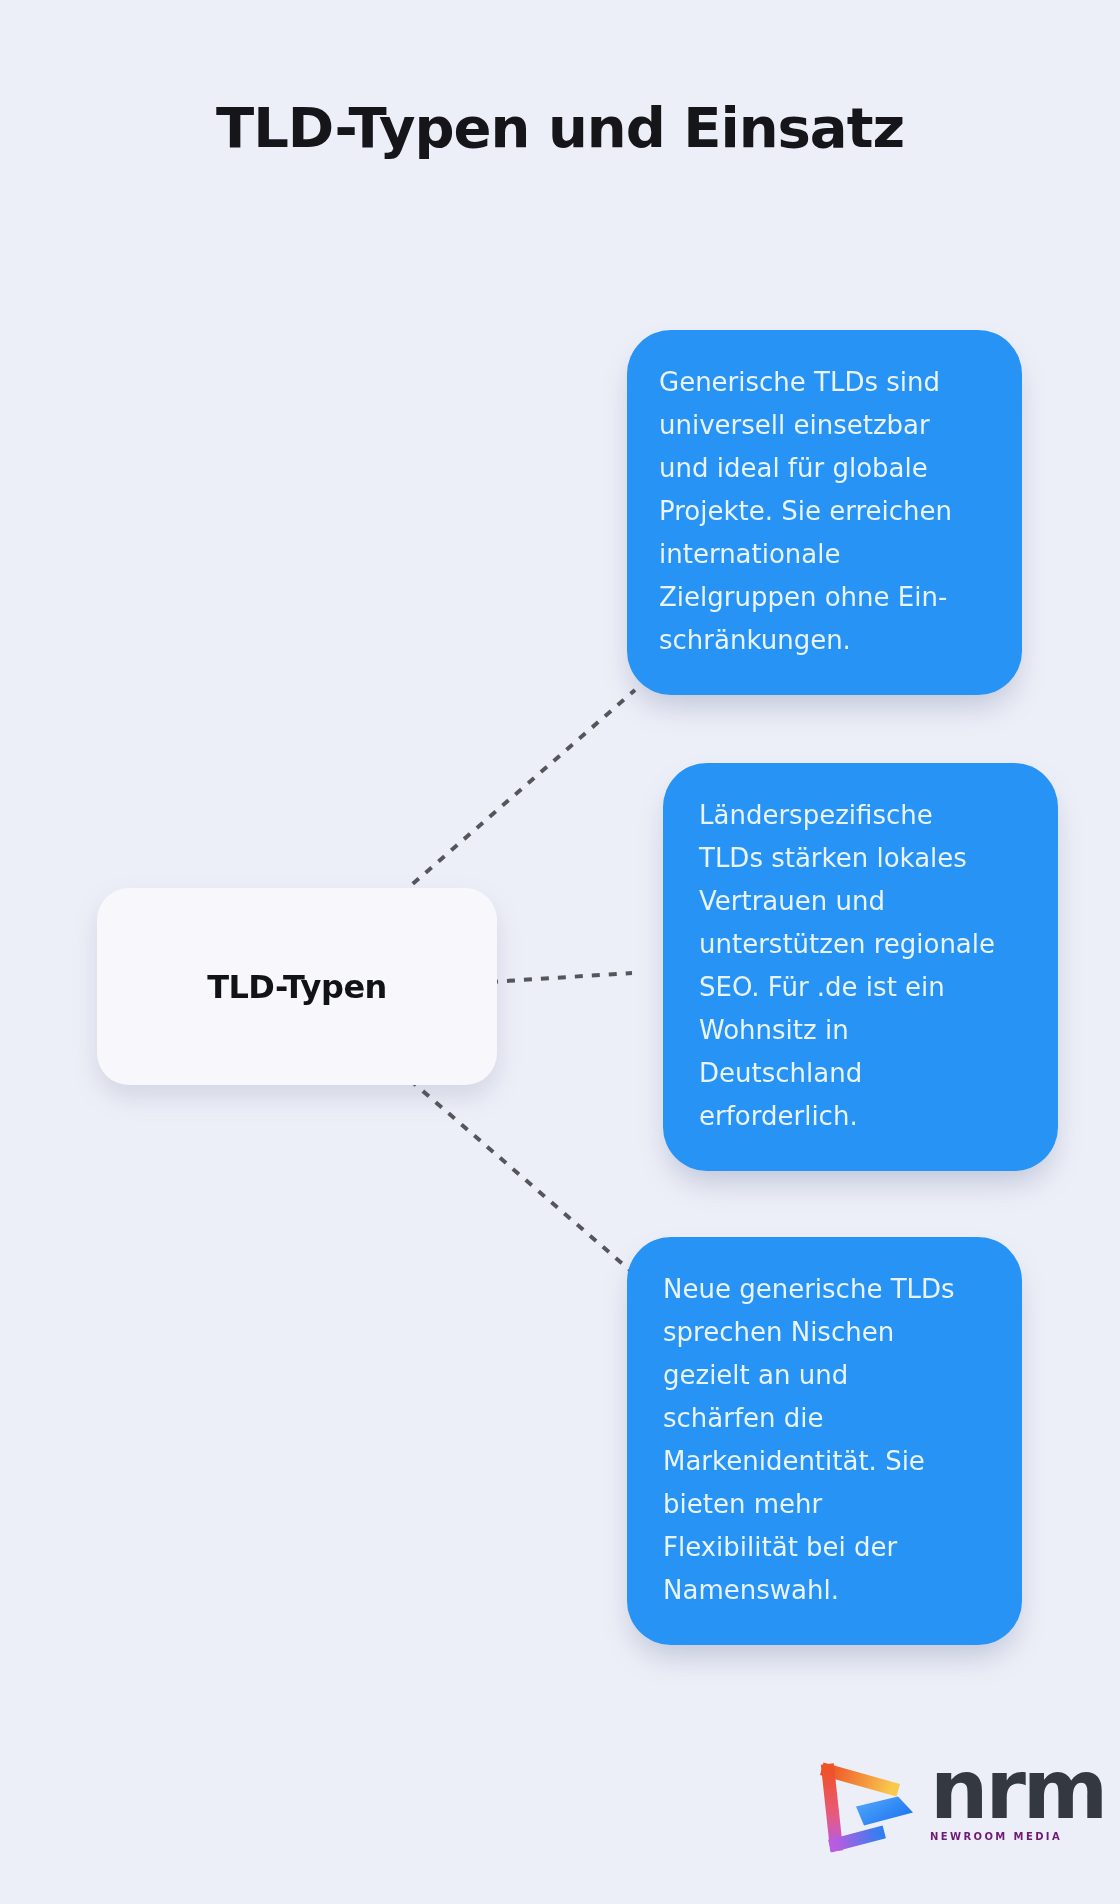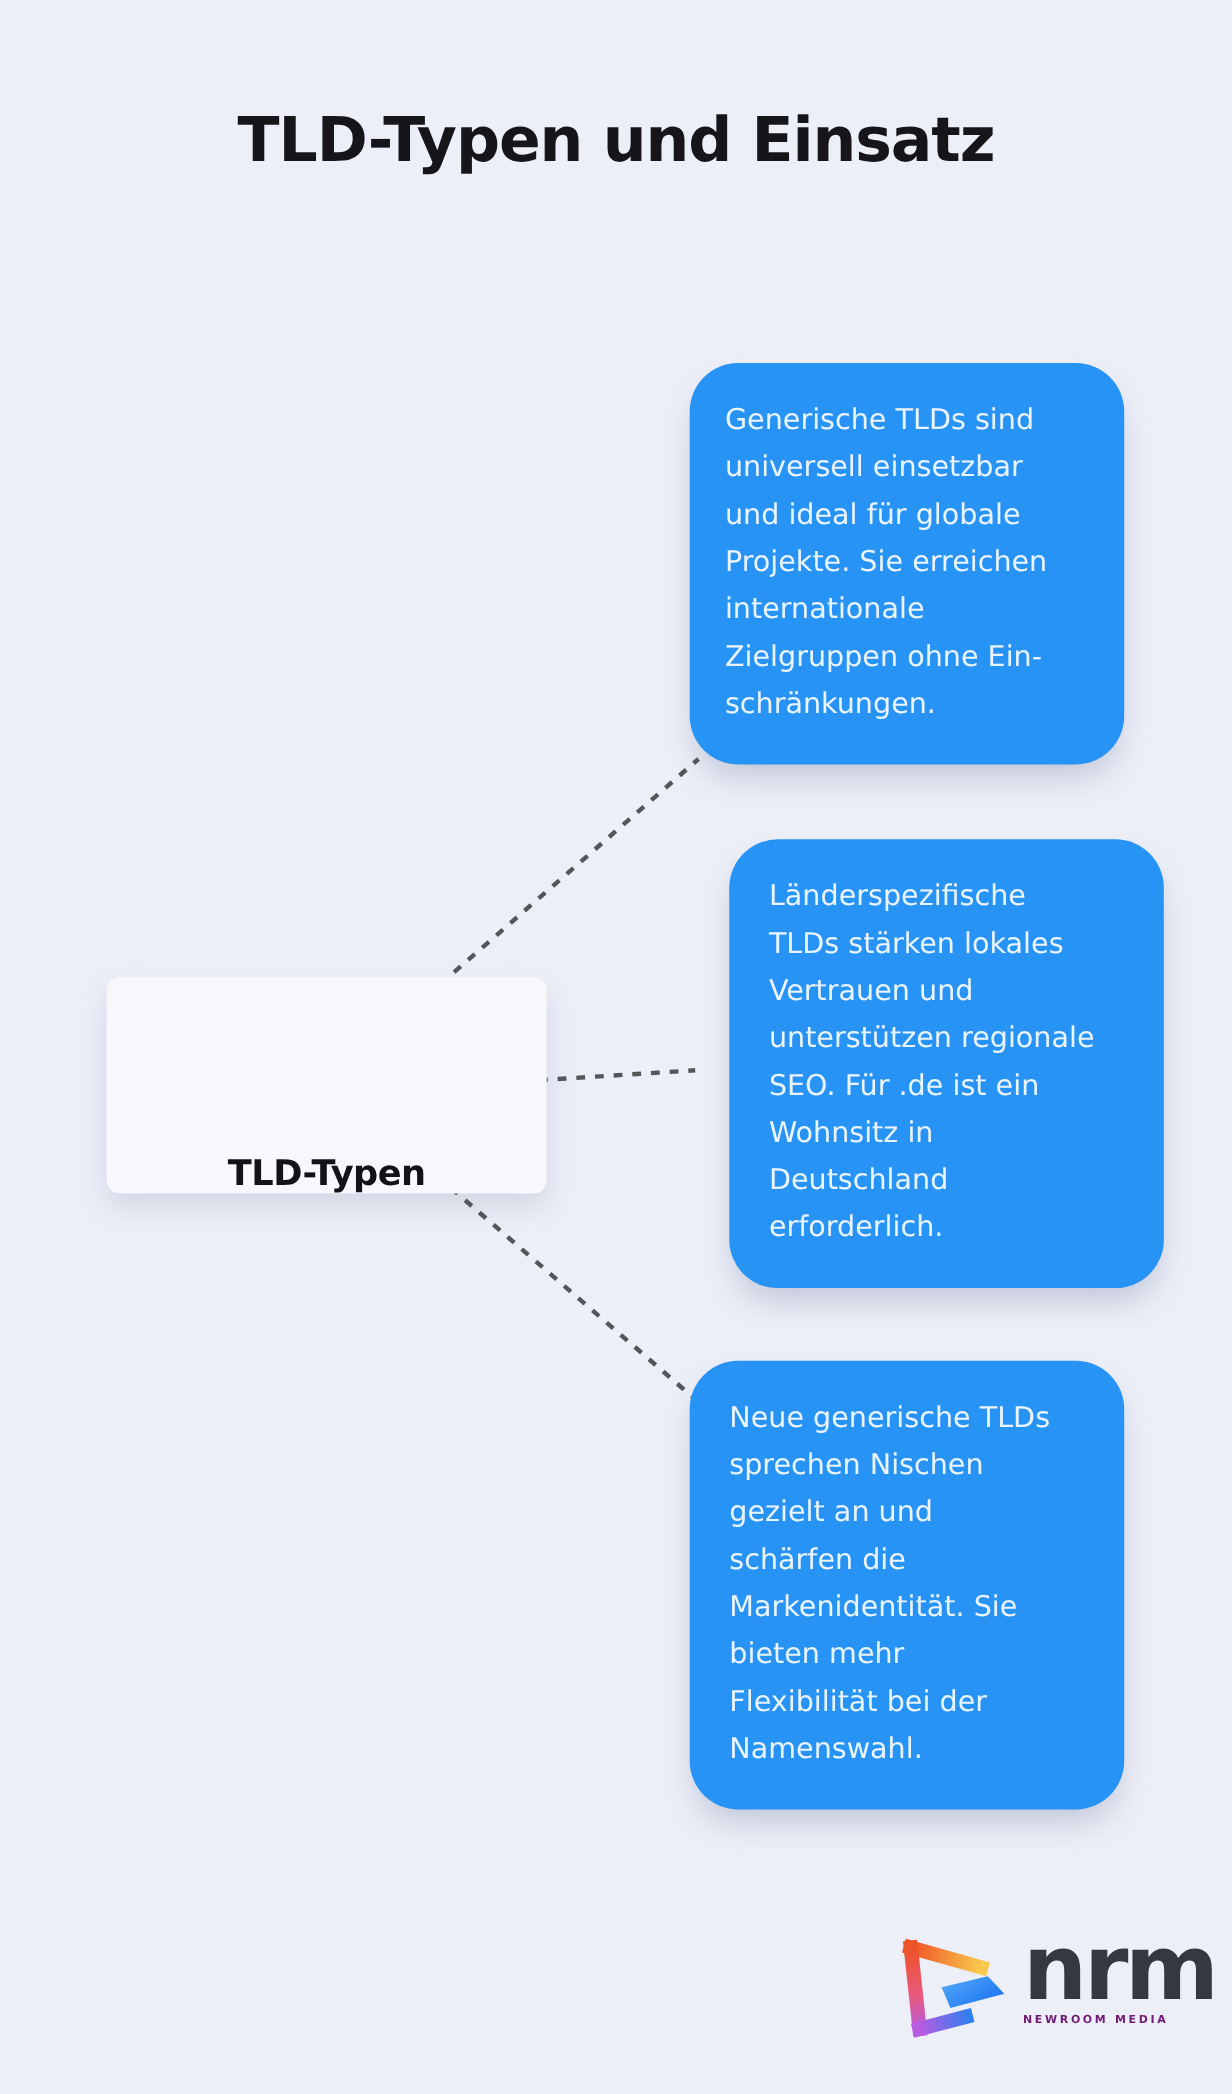--- a/index.html
+++ b/index.html
@@ -18,23 +18,23 @@
     color:#15151a;line-height:1.15;
   }
 
   
   svg.connectors{position:absolute;left:0;top:0;width:1120px;height:1904px;z-index:1;}
   svg.connectors line{stroke:#55565a;stroke-width:4;stroke-dasharray:8 9;}
 
   
   .root-node{
     position:absolute;left:97px;top:888px;width:400px;height:197px;z-index:2;
-    background:#f8f8fc;border-radius:12px;
+    background:#f8f8fc;border-radius:32px;
     box-shadow:0 12px 26px rgba(96,102,138,.18);
-    display:flex;align-items:flex-end;justify-content:center;
+    display:flex;align-items:center;justify-content:center;
   }
   .root-node .root-label{
     font-size:32px;font-weight:800;color:#121316;letter-spacing:-0.5px;
   }
 
   
   .branch{
     position:absolute;left:627px;width:395px;z-index:2;
     box-sizing:border-box;
     background:#2793f4;border-radius:44px;

